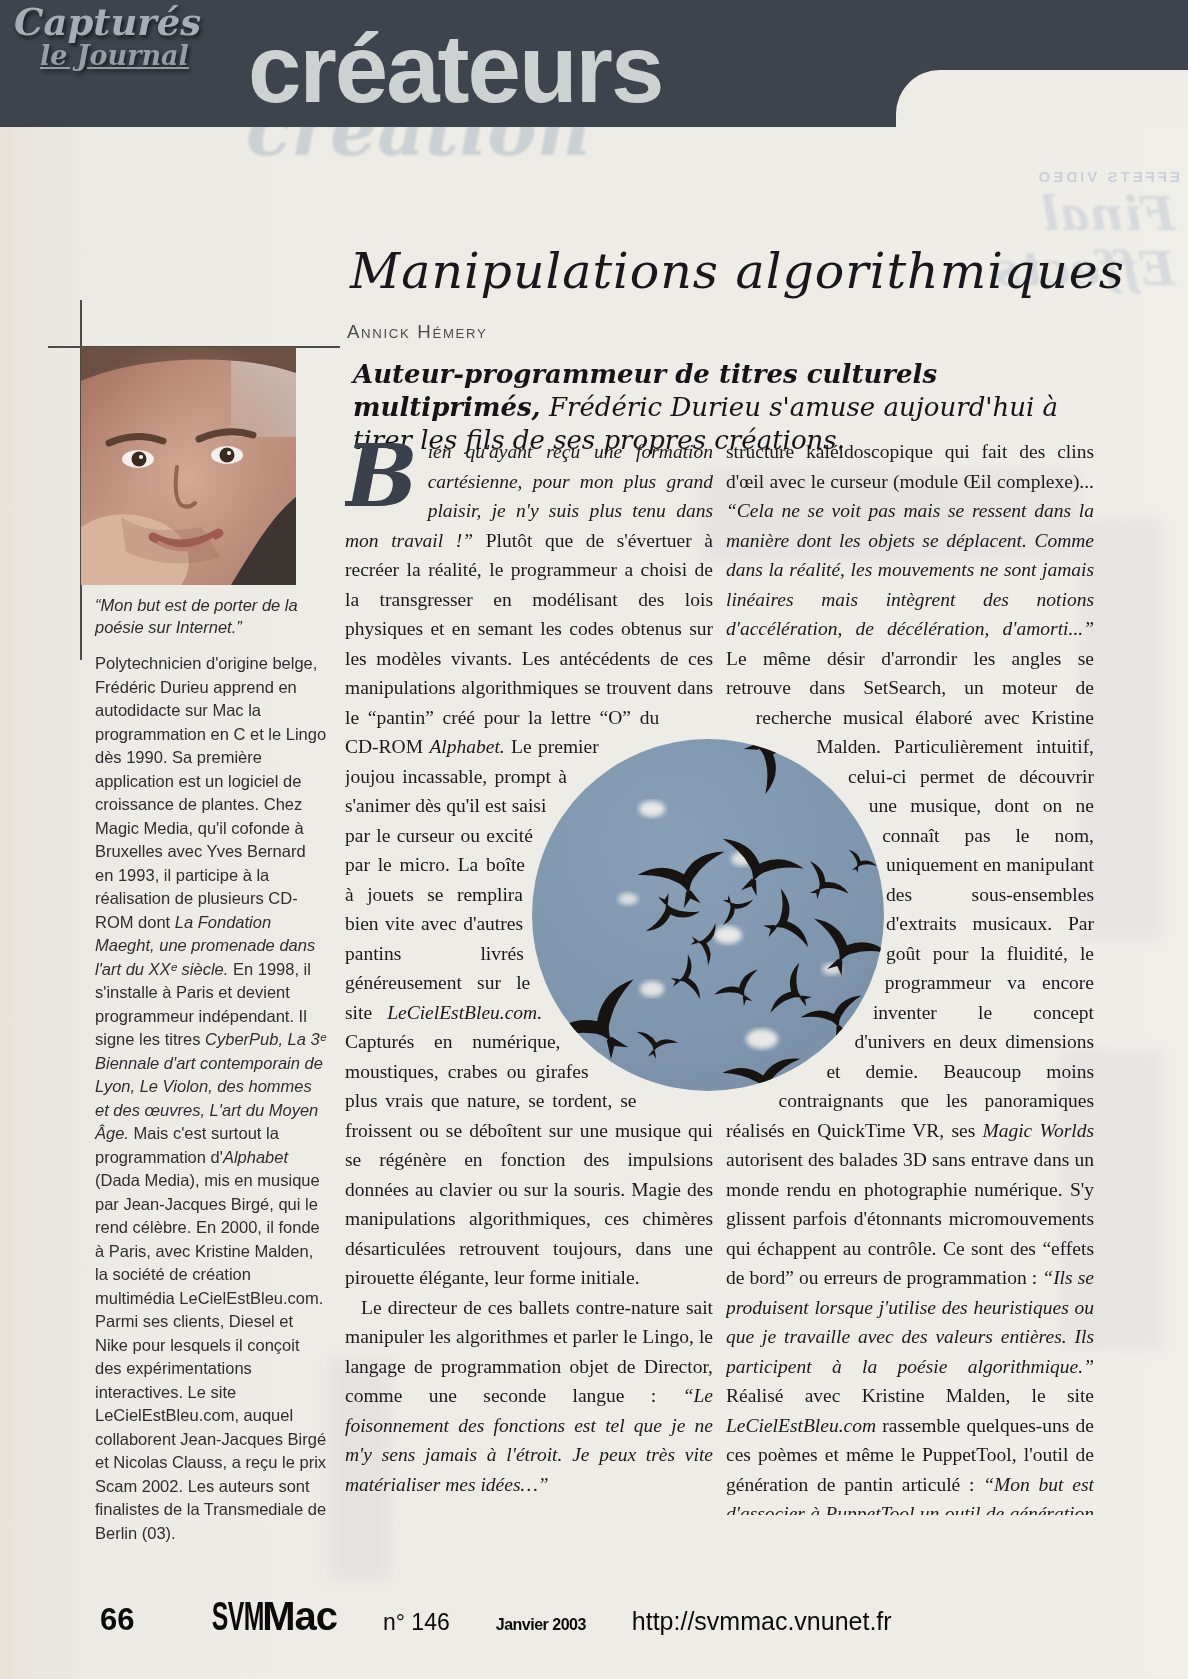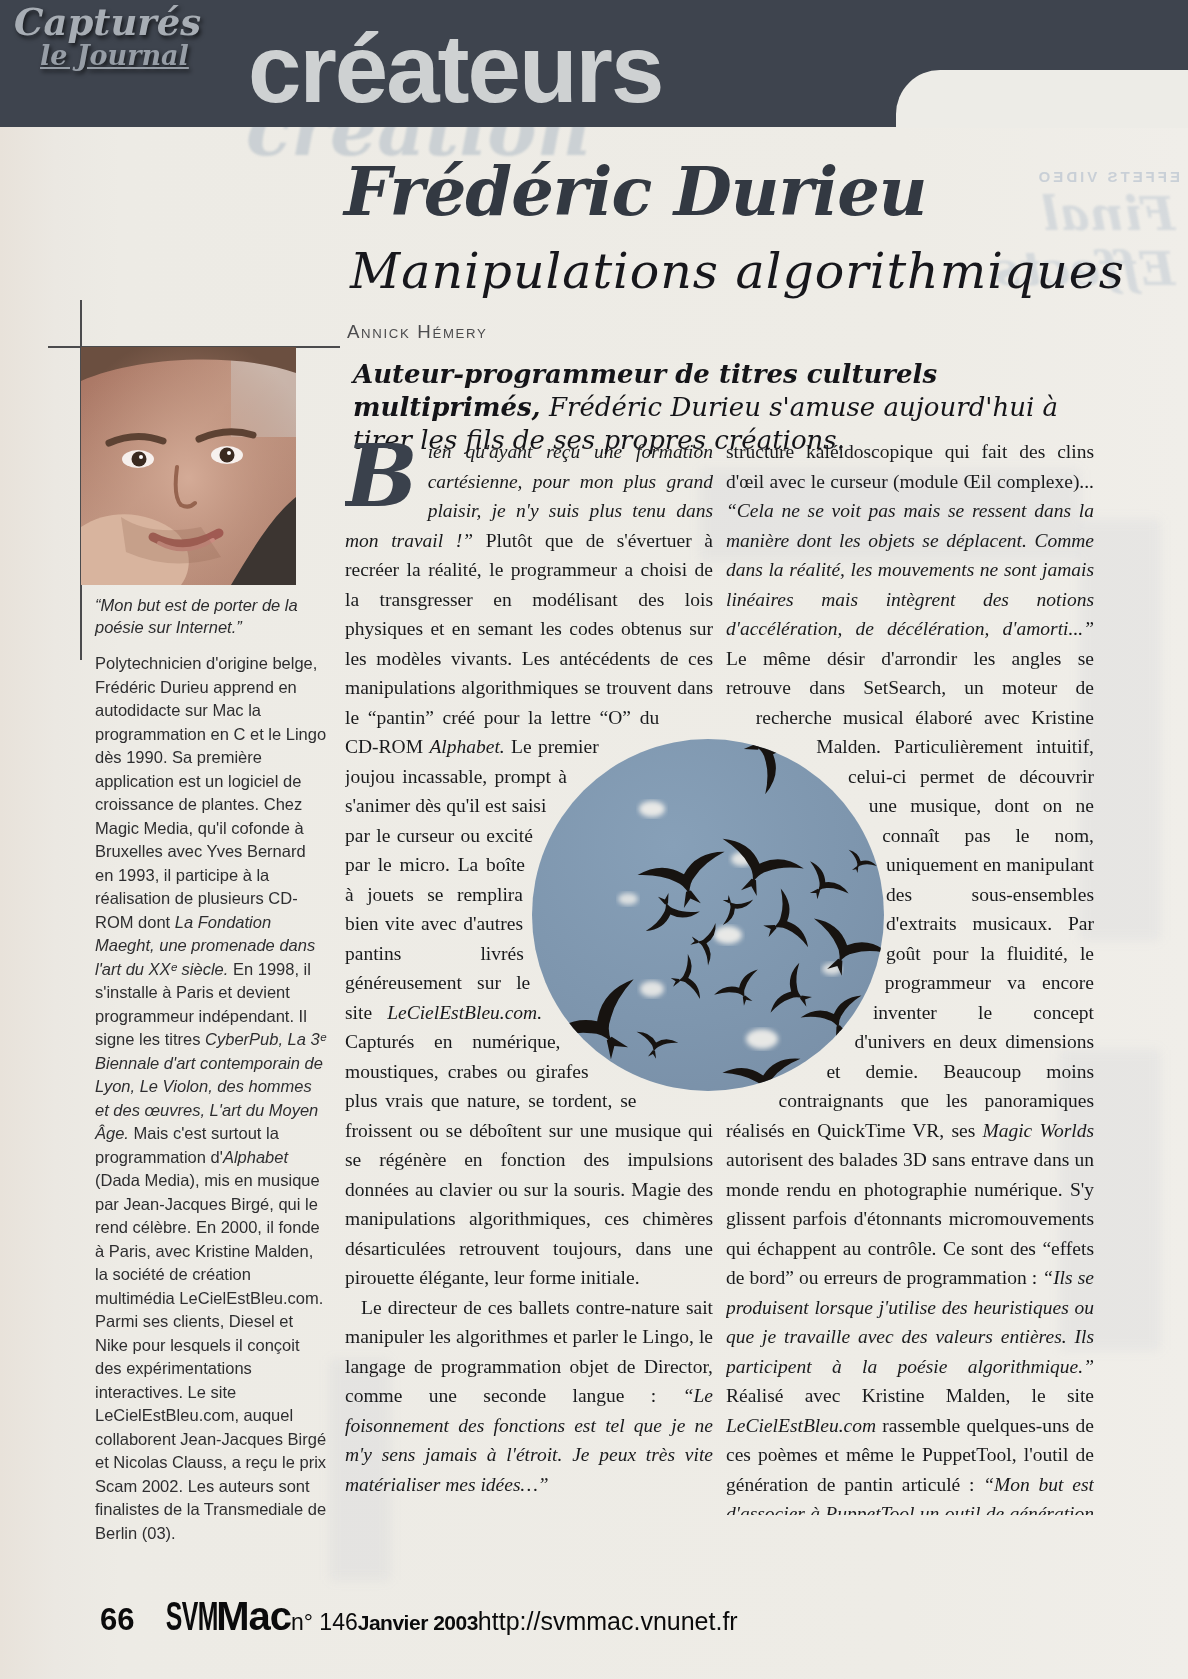--- a/index.html
+++ b/index.html
@@ -64,28 +64,28 @@
   .spacer2{float:left;width:160px;height:658px;
            shape-outside:circle(180px at -21px 476px);shape-margin:8px;}
   h3.sect{margin:20px 0 14px 0;text-align:center;font:bold 20px "Liberation Sans",sans-serif;
           letter-spacing:.5px;color:#0d0d0f;}
   .p2{text-indent:16px;}
   
   .circle{position:absolute;left:532px;top:739px;width:352px;height:352px;border-radius:50%;
           z-index:1;overflow:hidden;background:radial-gradient(circle at 40% 30%,#87a0b8 0%,#7e96ae 55%,#778da5 100%);}
   
   .footer{position:absolute;left:100px;top:1594px;width:1000px;display:flex;align-items:baseline;
-          z-index:2;font-family:"Liberation Sans",sans-serif;color:#0b0b0c;}
+          gap:46px;z-index:2;font-family:"Liberation Sans",sans-serif;color:#0b0b0c;}
   .pageno{font-weight:bold;font-size:31px;}
   .mag{font-size:40px;white-space:nowrap;}
   .svm{display:inline-block;transform:scaleX(.62);transform-origin:right;font-weight:bold;
        letter-spacing:-1px;margin-right:-2px;}
   .mac{font-weight:bold;letter-spacing:-1px;}
   .issue{font-size:23px;}
-  .date{font-size:21px;font-weight:bold;letter-spacing:-0.5px;}
+  .date{font-size:16px;font-weight:bold;letter-spacing:-0.5px;}
   .url{font-size:25px;font-weight:normal;}
 </style>
 </head>
 <body>
 
 <div class="page">
 
   <div class="ghost-script">création</div>
   <div class="ghost-fx-label">EFFETS VIDEO</div>
   <div class="ghost-fx">Final Effects</div>
@@ -95,21 +95,20 @@
   <div class="bleed b4"></div>
 
   <div class="band"></div>
   <div class="logo">
     <div class="logo-creation">Capturés</div>
     <div class="logo-journal">le Journal</div>
   </div>
   <div class="rubrique">créateurs</div>
   <div class="corner"></div>
 
-  <div class="title">Frédéric Durieu</div>
   <div class="subtitle">Manipulations algorithmiques</div>
   <div class="byline">Annick Hémery</div>
   <p class="lead"><b>Auteur-programmeur de titres culturels multiprimés,</b><span> Frédéric Durieu s'amuse aujourd'hui à tirer les fils de ses propres créations.</span></p>
 
   <div class="crop-h"></div>
   <div class="crop-v"></div>
 
   <div class="photo">
     <svg width="215" height="238" viewBox="0 0 215 238">
       <defs>

